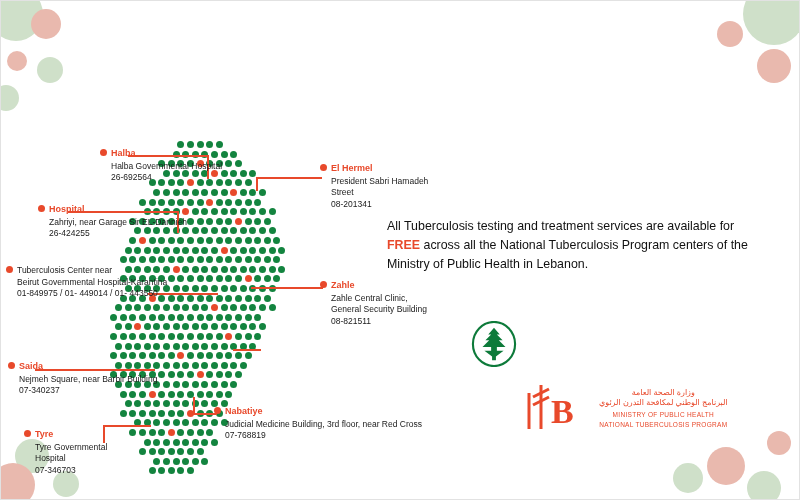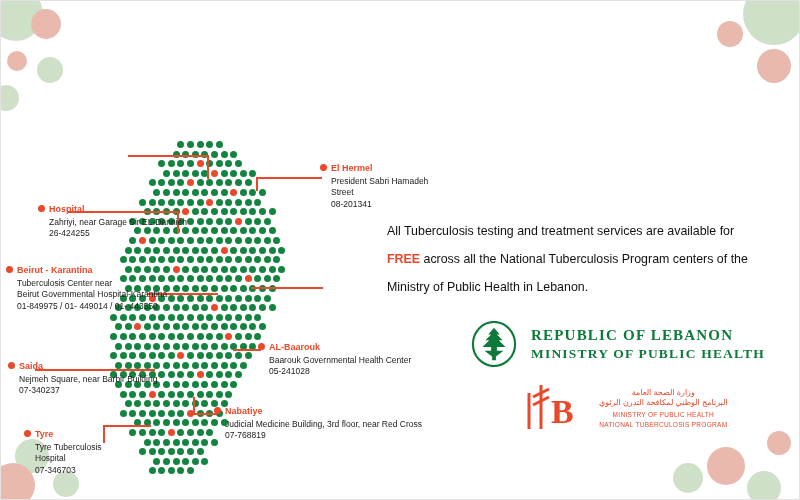--- a/index.html
+++ b/index.html
@@ -100,21 +100,21 @@
     background: #e8492b;
   }
 
   
   .note {
     position: absolute;
     left: 386px;
     top: 216px;
     width: 368px;
     font-size: 12.4px;
-    line-height: 28px;
+    line-height: 19px;
     color: #111111;
   }
   .note b {
     color: #e8492b;
     font-weight: bold;
   }
 
   
   .rol {
     position: absolute;
@@ -663,87 +663,89 @@
   <div class="line h" style="left:255px; top:176px; width:66px;"></div>
   <div class="line v" style="left:255px; top:176px; height:14px;"></div>
 
   <div class="line h" style="left:250px; top:286px; width:72px;"></div>
 
   <div class="line h" style="left:232px; top:348px; width:28px;"></div>
 
   <div class="line h" style="left:192px; top:412px; width:24px;"></div>
   <div class="line v" style="left:192px; top:396px; height:16px;"></div>
 
+  <div class="city" style="left:110px; top:147px;">
+    <span class="marker"></span>
+    <span class="name">Halba</span>
+    <span>Halba Governmental Hospital</span><br>
+    <span>26-692564</span>
+  </div>
 
   <div class="city" style="left:48px; top:203px;">
     <span class="marker"></span>
     <span class="name">Hospital</span>
     <span>Zahriyi, near Garage Sir EL-Dannieh</span><br>
     <span>26-424255</span>
   </div>
 
   <div class="city" style="left:16px; top:264px;">
     <span class="marker"></span>
-    <span class="name">Beirut - Karantina</span>
     <span>Tuberculosis Center near</span><br>
     <span>Beirut Governmental Hospital-Karantina</span><br>
     <span>01-849975 / 01- 449014 / 01- 443550</span>
   </div>
 
   <div class="city" style="left:18px; top:360px;">
     <span class="marker"></span>
     <span class="name">Saida</span>
     <span>Nejmeh Square, near Barbir Building</span><br>
     <span>07-340237</span>
   </div>
 
   <div class="city" style="left:34px; top:428px;">
     <span class="marker"></span>
     <span class="name">Tyre</span>
-    <span>Tyre Tuberculosis</span><br>
+    <span>Tyre Governmental</span><br>
     <span>Hospital</span><br>
     <span>07-346703</span>
   </div>
 
   <div class="city" style="left:330px; top:162px;">
     <span class="marker"></span>
     <span class="name">El Hermel</span>
     <span>President Sabri Hamadeh</span><br>
     <span>Street</span><br>
     <span>08-201341</span>
   </div>
 
-
-  <div class="city" style="left:268px; top:341px;">
+  <div class="city" style="left:330px; top:279px;">
     <span class="marker"></span>
-    <span class="name">AL-Baarouk</span>
-    <span>Baarouk Governmental Health Center</span><br>
-    <span>05-241028</span>
-  </div>
+    <span class="name">Zahle</span>
+    <span>Zahle Central Clinic,</span><br>
+    <span>General Security Building</span><br>
+    <span>08-821511</span>
+  </div>
+
 
   <div class="city" style="left:224px; top:405px;">
     <span class="marker"></span>
     <span class="name">Nabatiye</span>
     <span>Judicial Medicine Building,  3rd floor, near Red Cross</span><br>
     <span>07-768819</span>
   </div>
 
   <div class="note">
     <span>All Tuberculosis testing and treatment services are available for </span><b>FREE</b><span> across all the National Tuberculosis Program centers of the Ministry of Public Health in Lebanon.</span>
   </div>
 
   <div class="rol">
     <svg class="cedar" viewBox="0 0 48 48">
       <ellipse cx="24" cy="24" rx="22" ry="23" fill="none" stroke="#0d7a3a" stroke-width="2.2"></ellipse>
       <path d="M24 7 L18 14 L21 14 L15 20 L19 20 L12 27 L21 27 L21 31 L14 31 L22 37 L22 41 L26 41 L26 37 L34 31 L27 31 L27 27 L36 27 L29 20 L33 20 L27 14 L30 14 Z" fill="#0d7a3a"></path>
     </svg>
-    <div class="rol-text">
-      <div class="rol-line1">REPUBLIC OF LEBANON</div>
-      <div class="rol-line2">MINISTRY OF PUBLIC HEALTH</div>
-    </div>
   </div>
 
   <div class="ntp">
     <svg class="ntp-mark" viewBox="0 0 66 52">
       <path d="M8 10 L8 46" stroke="#e8492b" stroke-width="3" fill="none"></path>
       <path d="M20 2 L20 46" stroke="#e8492b" stroke-width="3" fill="none"></path>
       <path d="M12 14 L28 6" stroke="#e8492b" stroke-width="3" fill="none"></path>
       <path d="M12 22 L28 14" stroke="#e8492b" stroke-width="3" fill="none"></path>
       <text x="30" y="40" font-family="Liberation Serif, serif" font-size="34" font-weight="bold" fill="#e8492b">B</text>
     </svg>

